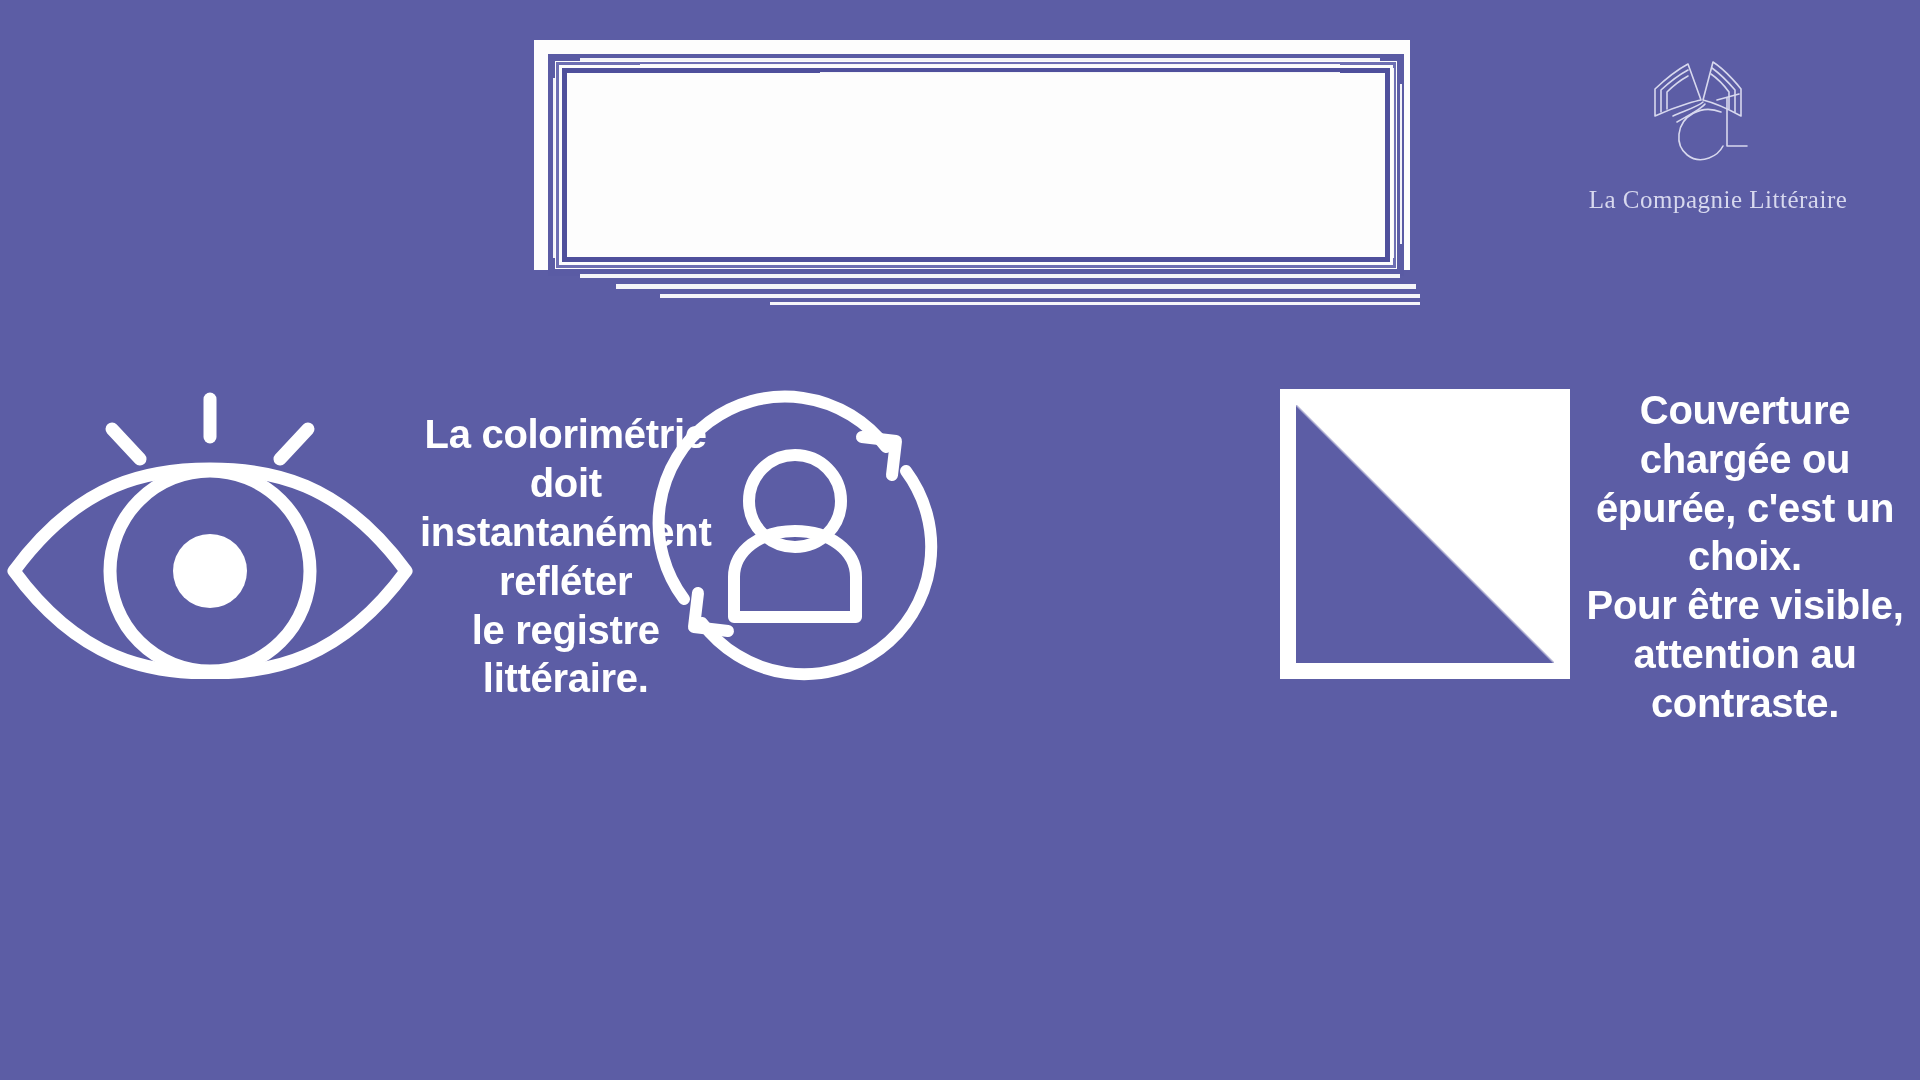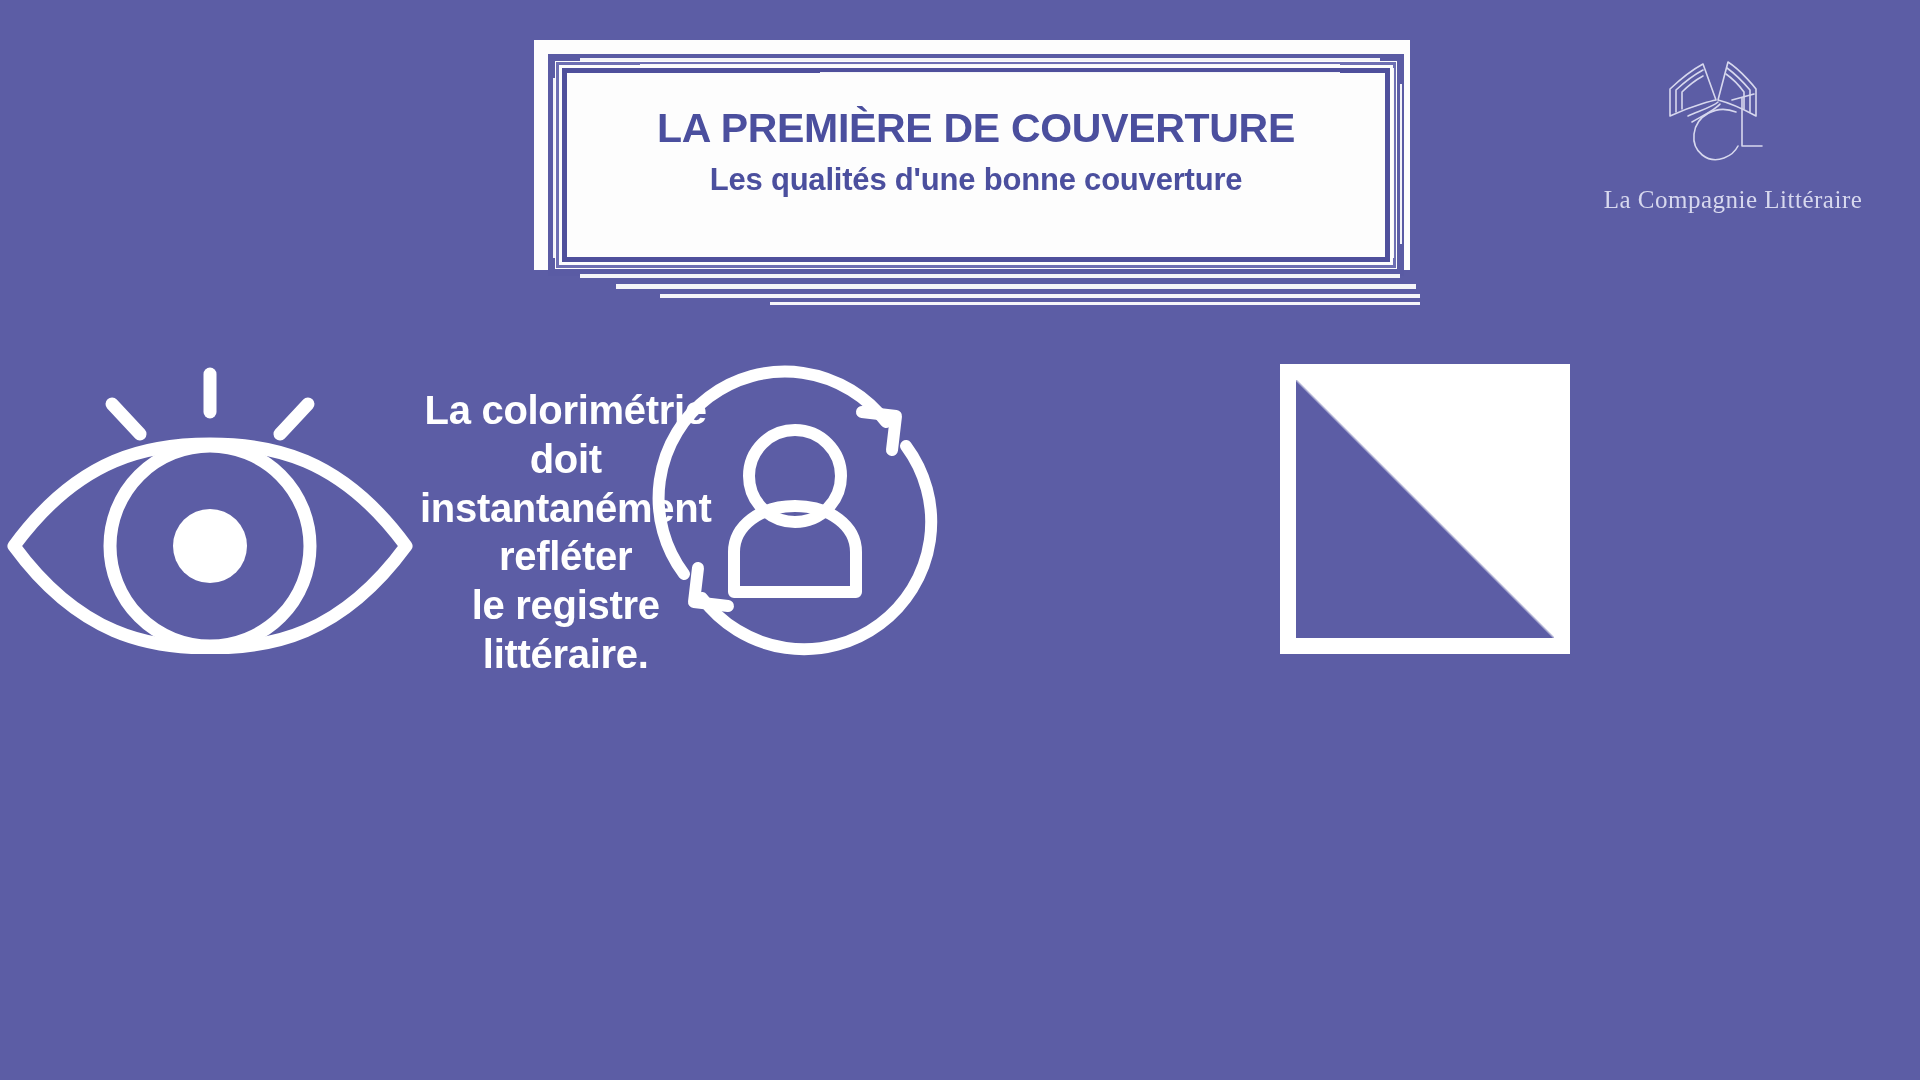--- a/index.html
+++ b/index.html
@@ -72,21 +72,21 @@
     margin-top: 10px;
     font-size: 31px;
     font-weight: 700;
     color: #4b4f9e;
     letter-spacing: -0.2px;
   }
 
   
   #logo-area {
     position: absolute;
-    right: 52px; top: 54px;
+    right: 67px; top: 54px;
     width: 270px; height: 180px;
     text-align: center;
   }
   #logo-mark { display: block; margin: 0 auto; }
   #logo-text {
     margin-top: 2px;
     color: #d7d8ee;
     font-family: "Liberation Serif", serif;
     font-size: 25px;
     letter-spacing: 0.5px;
@@ -156,24 +156,20 @@
     <div class="streak" style="left:880px; top:56px; width:2px; height:160px;"></div>
 
     <div class="streak" style="left:33px; top:50px; width:2px; height:180px;"></div>
     <div class="streak" style="left:24px; top:70px; width:3px; height:150px;"></div>
 
     <div class="streak" style="left:60px; top:246px; width:820px; height:4px;"></div>
     <div class="streak" style="left:96px; top:256px; width:800px; height:5px;"></div>
     <div class="streak" style="left:140px; top:266px; width:760px; height:4px;"></div>
     <div class="streak" style="left:250px; top:274px; width:650px; height:3px;"></div>
 
-    <div class="title-block">
-      <div id="plaque-title">LA PREMIÈRE DE COUVERTURE</div>
-      <div id="plaque-subtitle">Les qualités d'une bonne couverture</div>
-    </div>
   </div>
 </div>
 
 <div id="logo-area">
   <svg id="logo-mark" width="150" height="130" viewBox="0 0 150 130">
     <g fill="none" stroke="#d7d8ee" stroke-width="1.6" stroke-linejoin="round" stroke-linecap="round">
 
       <path d="M12 62 L12 35 C12 35 30 18 45 10 L58 46 C58 46 38 50 12 62 Z"></path>
       <path d="M18 58 L18 36 C18 36 32 23 45 16"></path>
       <path d="M24 55 L24 38 C24 38 34 28 45 22"></path>
@@ -233,15 +229,19 @@
           <path d="M94 238 L94 198 C94 172 120 152 155 152 C190 152 216 172 216 198 L216 238 Z"></path>
         </g>
       </svg>
     </div>
   </div>
 
   <div class="column" id="col-3">
     <div class="icon-box">
       <div class="contrast-square"></div>
     </div>
+    <div class="caption">Couverture chargée ou
+épurée, c'est un choix.
+Pour être visible,
+attention au contraste.</div>
   </div>
 
 </div>
 
 </body></html>

